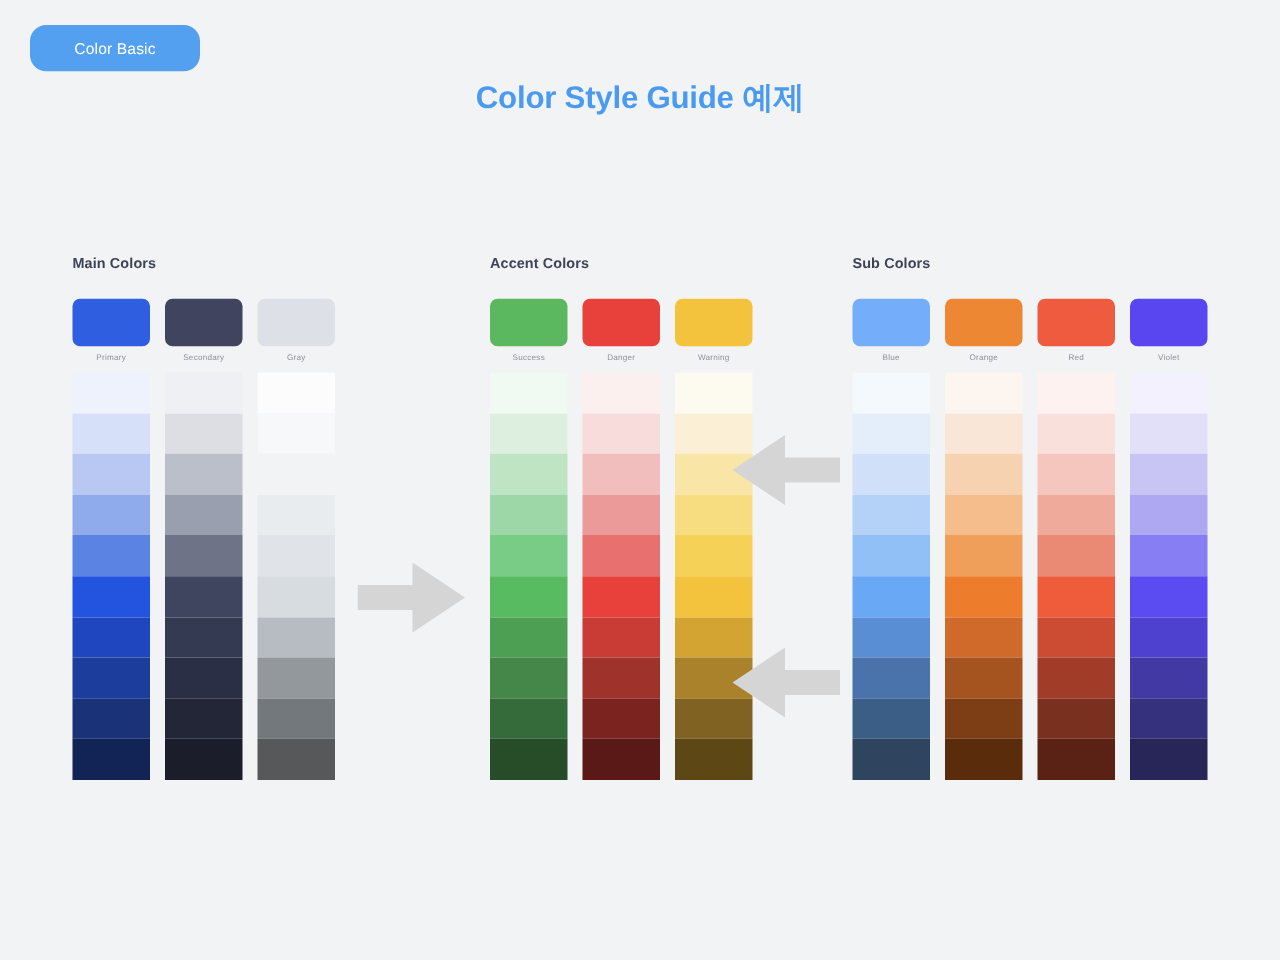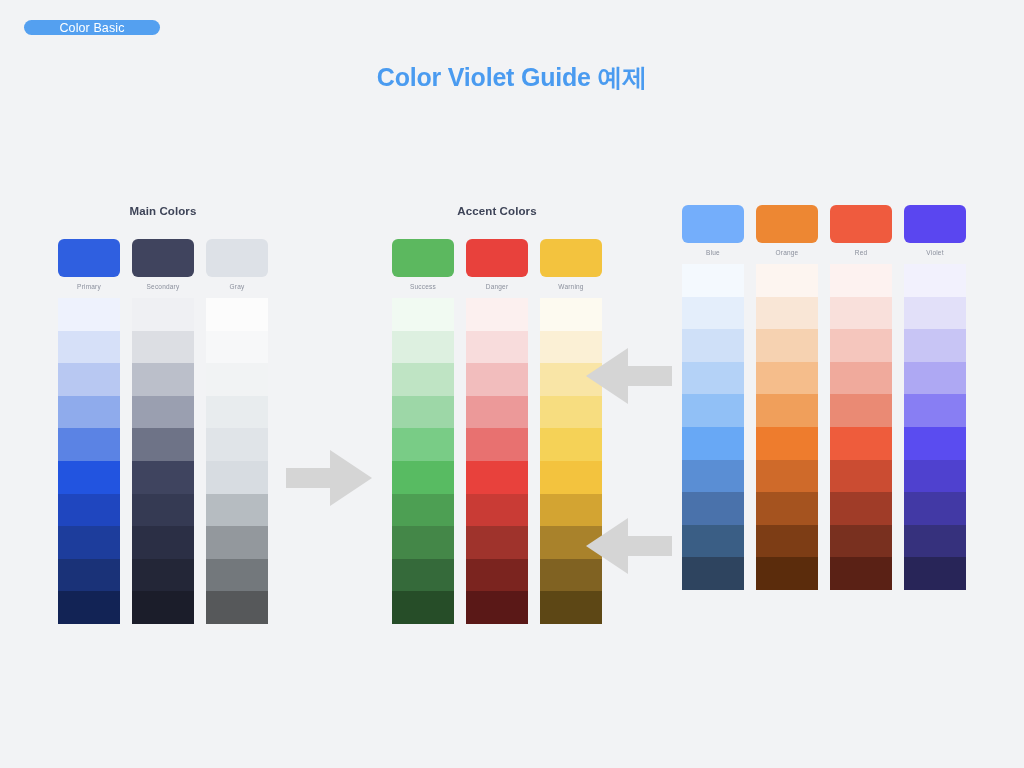--- a/index.html
+++ b/index.html
@@ -13,21 +13,21 @@
     font-family: "Liberation Sans", sans-serif;
     position: relative;
     overflow: hidden;
   }
 
   
   .pill {
     position: absolute;
     left: 24px;
     top: 20px;
-    height: 15px;
+    height: 37px;
     min-width: 136px;
     border-radius: 13px;
     background: #54a0f0;
     color: #ffffff;
     font-size: 12.5px;
     display: flex;
     align-items: center;
     justify-content: center;
     padding: 0 14px;
     box-sizing: border-box;
@@ -46,21 +46,21 @@
     color: #4a9bf0;
     letter-spacing: -0.2px;
   }
 
   
   .group {
     position: absolute;
     top: 205px;
   }
   .group-title {
-    text-align: center;
+    text-align: left;
     font-size: 11.5px;
     font-weight: bold;
     color: #3d4357;
     margin: 0 0 22px 0;
     letter-spacing: 0.1px;
   }
   .swatch-row {
     display: flex;
     gap: 12px;
   }
@@ -106,21 +106,21 @@
   #arrow-left-1  { left: 586px; top: 348px; }
   #arrow-left-2  { left: 586px; top: 518px; }
 </style>
 </head>
 <body style="background: rgb(242, 243, 245);">
 
 <div class="pill" style="background: rgb(84, 160, 240); color: rgb(255, 255, 255);">
   <span>Color Basic</span>
 </div>
 
-<div class="page-title" style="color: rgb(74, 155, 240);">Color Violet Guide 예제</div>
+<div class="page-title" style="color: rgb(74, 155, 240);">Color Style Guide 예제</div>
 
 <div class="group" id="group-main">
     <div class="group-title">Main Colors</div>
     <div class="swatch-row">
       <div class="col">
         <div class="chip" style="background: rgb(47, 95, 224);"></div>
         <div class="chip-label">Primary</div>
         <div class="ramp">
           <div class="ramp-step" style="background: rgb(238, 242, 253);"></div>
           <div class="ramp-step" style="background: rgb(214, 224, 248);"></div>
@@ -215,20 +215,21 @@
           <div class="ramp-step" style="background: rgb(243, 195, 62);"></div>
           <div class="ramp-step" style="background: rgb(211, 164, 50);"></div>
           <div class="ramp-step" style="background: rgb(169, 130, 43);"></div>
           <div class="ramp-step" style="background: rgb(128, 98, 34);"></div>
           <div class="ramp-step" style="background: rgb(93, 71, 21);"></div>
         </div>
       </div>
     </div>
   </div>
 <div class="group" id="group-sub">
+    <div class="group-title">Sub Colors</div>
     <div class="swatch-row">
       <div class="col">
         <div class="chip" style="background: rgb(116, 174, 251);"></div>
         <div class="chip-label">Blue</div>
         <div class="ramp">
           <div class="ramp-step" style="background: rgb(244, 249, 254);"></div>
           <div class="ramp-step" style="background: rgb(228, 238, 251);"></div>
           <div class="ramp-step" style="background: rgb(207, 224, 248);"></div>
           <div class="ramp-step" style="background: rgb(180, 210, 247);"></div>
           <div class="ramp-step" style="background: rgb(145, 192, 246);"></div>

